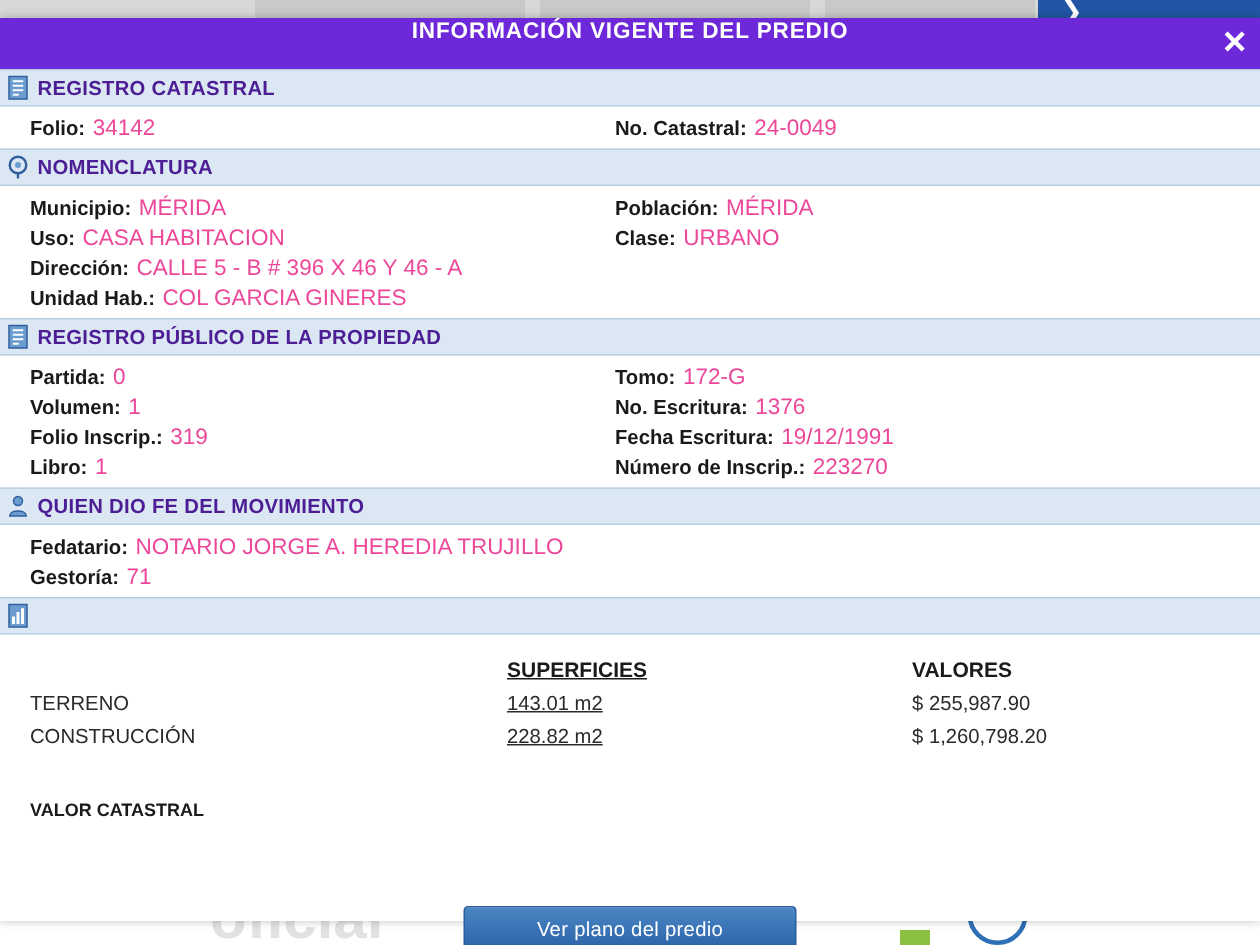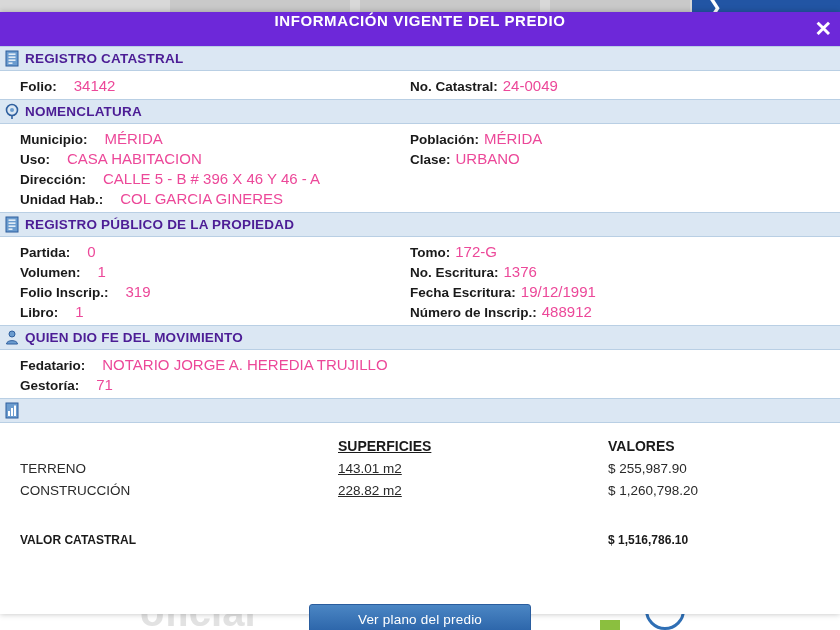--- a/index.html
+++ b/index.html
@@ -186,21 +186,21 @@
   }
   .field-row {
     display: flex;
     height: 20px;
     align-items: center;
   }
   .fcol {
     display: flex;
     align-items: baseline;
   }
-  .fcol.left  { width: 410px; padding-left: 20px; box-sizing: border-box; gap: 12px; }
+  .fcol.left  { width: 410px; padding-left: 20px; box-sizing: border-box; }
   .fcol.right { width: 430px; padding-left: 0px; box-sizing: border-box; }
   .flabel {
     font-size: 13.5px;
     font-weight: bold;
     color: #1a1a1a;
     margin-right: 5px;
     white-space: nowrap;
   }
   .fvalue {
     font-size: 15px;
@@ -406,21 +406,21 @@
           <span class="fvalue">19/12/1991</span>
         </div>
       </div>
       <div class="field-row">
         <div class="fcol left">
           <span class="flabel">Libro:</span>
           <span class="fvalue">1</span>
         </div>
         <div class="fcol right">
           <span class="flabel">Número de Inscrip.:</span>
-          <span class="fvalue">488912</span>
+          <span class="fvalue">223270</span>
         </div>
       </div>
     </div>
 
     <div class="section-bar">
       <svg class="sec-icon" viewBox="0 0 16 17">
         <circle cx="8" cy="5" r="3" fill="#6b9ccf" stroke="#2f5f9e"></circle>
         <path d="M2.5 15 C2.5 10.5 13.5 10.5 13.5 15 Z" fill="#6b9ccf" stroke="#2f5f9e"></path>
       </svg>
       <span class="sec-label">QUIEN DIO FE DEL MOVIMIENTO</span>
@@ -461,21 +461,20 @@
         <div class="c c2">$ 255,987.90</div>
       </div>
       <div class="surf-row">
         <div class="c c0">CONSTRUCCIÓN</div>
         <div class="c c1">228.82 m2</div>
         <div class="c c2">$ 1,260,798.20</div>
       </div>
       <div class="surf-row total">
         <div class="c c0">VALOR CATASTRAL</div>
         <div class="c c1"></div>
-        <div class="c c2">$ 1,516,786.10</div>
       </div>
     </div>
 
     <div class="btn-wrap">
       <button class="btn-plano">Ver plano del predio</button>
     </div>
 
   </div>
 </div>
 

